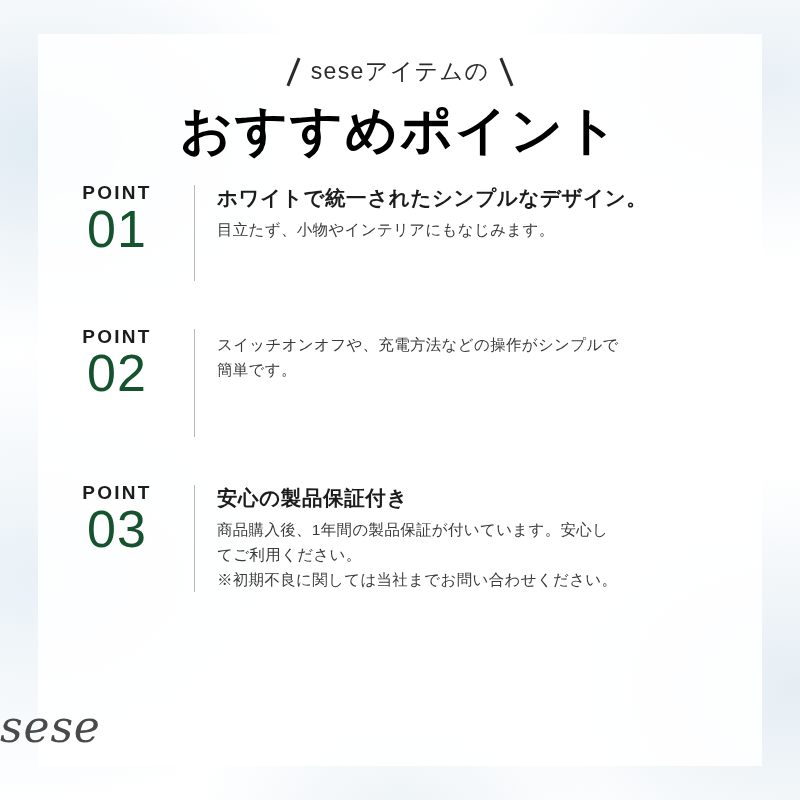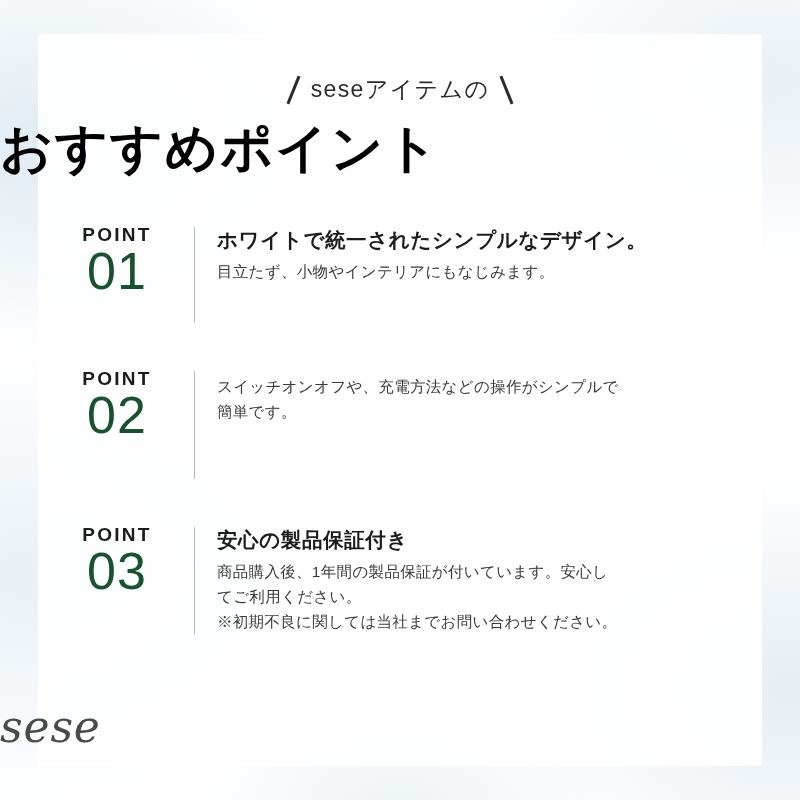--- a/index.html
+++ b/index.html
@@ -42,22 +42,22 @@
 
   .content {
     position: absolute;
     inset: 0;
     z-index: 2;
     padding: 0;
   }
 
   
   .header {
-    text-align: left;
-    padding-top: 74px;
+    text-align: center;
+    padding-top: 56px;
   }
 
   .eyebrow-row {
     display: flex;
     align-items: center;
     justify-content: center;
     gap: 16px;
   }
 
   .eyebrow {
@@ -80,21 +80,21 @@
     margin-top: 14px;
     font-size: 52px;
     font-weight: 700;
     letter-spacing: 0.035em;
     color: #000000;
     line-height: 1.15;
   }
 
   
   .points {
-    margin-top: 44px;
+    margin-top: 20px;
     padding-left: 52px;
     padding-right: 40px;
   }
 
   .point {
     display: flex;
     align-items: flex-start;
     margin-bottom: 44px;
   }
 

